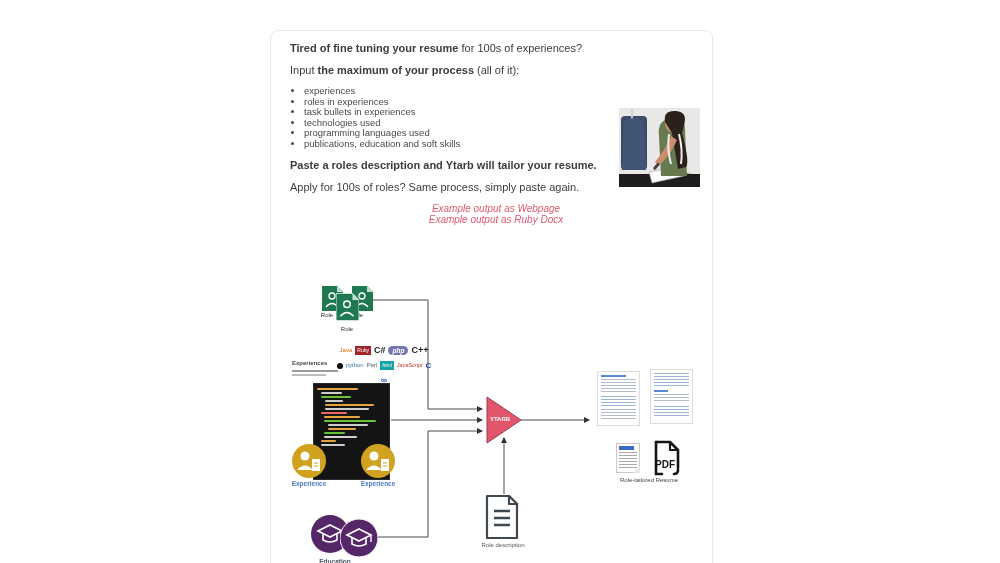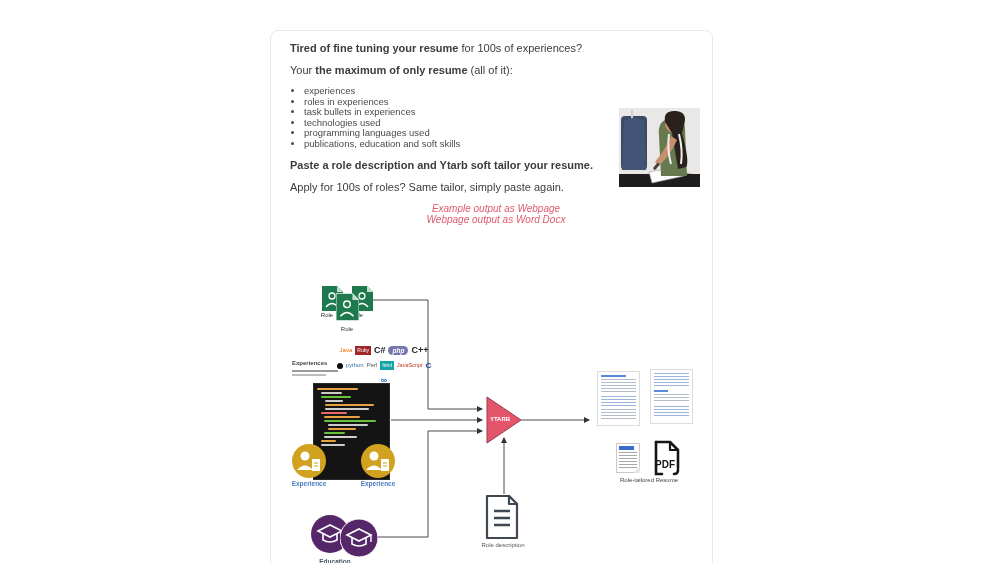--- a/index.html
+++ b/index.html
@@ -77,34 +77,34 @@
   .pdf-icon { position:absolute; left:652px; top:440px; z-index:2; }
 </style>
 </head>
 <body>
 
 <div id="page">
   <div class="card"></div>
 
   <div class="content">
     <p><span class="bold">Tired of fine tuning your resume</span><span> for 100s of experiences?</span></p>
-    <p><span>Your </span><span class="bold">the maximum of only resume</span><span> (all of it):</span></p>
+    <p><span>Input </span><span class="bold">the maximum of your process</span><span> (all of it):</span></p>
     <ul>
       <li>experiences</li>
       <li>roles in experiences</li>
       <li>task bullets in experiences</li>
       <li>technologies used</li>
       <li>programming languages used</li>
       <li>publications, education and soft skills</li>
     </ul>
-    <p class="bold">Paste a role description and Ytarb soft tailor your resume.</p>
-    <p>Apply for 100s of roles? Same tailor, simply paste again.</p>
+    <p class="bold">Paste a roles description and Ytarb will tailor your resume.</p>
+    <p>Apply for 100s of roles? Same process, simply paste again.</p>
     <div class="links">
       <a>Example output as Webpage</a>
-      <a>Webpage output as Word Docx</a>
+      <a>Example output as Ruby Docx</a>
     </div>
   </div>
 
   <svg class="photo" viewBox="0 0 81 79">
     <rect width="81" height="79" fill="#e9e8e6"></rect>
     <rect x="2" y="8" width="26" height="54" rx="4" fill="#3c4c66"></rect>
     <rect x="12" y="2" width="2" height="10" fill="#cfcfcd"></rect>
     <path d="M5 14 q10 -8 20 0 l2 48 h-24 z" fill="#435577"></path>
     <path d="M40 70 q14 -10 34 -4 l7 13 h-44 z" fill="#c9a882"></path>
     <rect x="0" y="66" width="81" height="13" fill="#1d1d1d"></rect>

